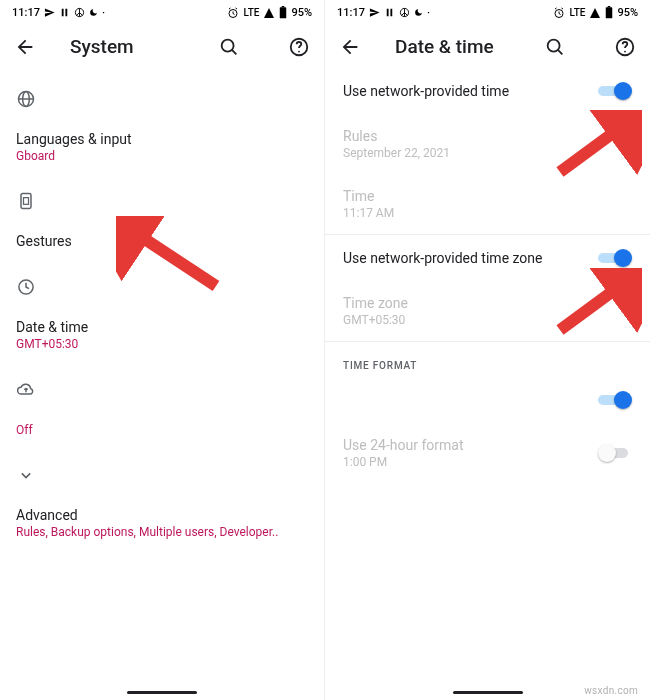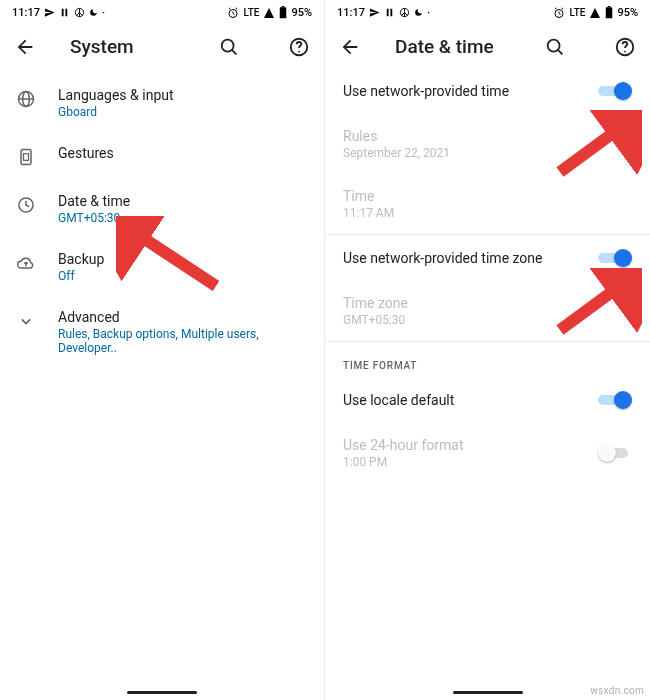--- a/index.html
+++ b/index.html
@@ -45,25 +45,26 @@
   .appbar .title { font-size: 19px; font-weight: 500; flex: 1; }
   .appbar .iconbtn { color: #5f6368; display:flex; align-items:center; }
 
   
   .list { padding: 6px 0; }
   .row {
     display: flex;
     align-items: flex-start;
     padding: 13px 16px;
     gap: 22px;
+    flex-direction: column;
   }
   .row .ricon { width: 20px; display:flex; padding-top:2px; color:#5f6368; }
   .row .rtext { flex: 1; }
   .rtitle { font-size: 14px; color:#202124; }
-  .rsub   { font-size: 12px; color:#0369a1; margin-top:2px; }
+  .rsub   { font-size: 12px; color:#be185d; margin-top:2px; }
 
   
   .row2 {
     display: flex;
     align-items: center;
     padding: 14px 18px;
     gap: 12px;
     justify-content: flex-end;
   }
   .row2 .rtext { flex:1; }
@@ -95,21 +96,21 @@
   .toggle.off .thumb { background:#fafafa; left:0; right:auto; }
 
   
   .arrow { position:absolute; pointer-events:none; }
   .home-indicator {
     position:absolute; bottom:6px; left:50%; transform:translateX(-50%);
     width:70px; height:3px; background:#202124; border-radius:2px;
   }
 
   .watermark {
-    position:absolute; bottom:4px; right:6px;
+    position:absolute; bottom:4px; right:12px;
     font-size:10px; color:#b0b0b0; letter-spacing:0.3px;
   }
 </style>
 </head>
 <body>
 
 <div class="container">
 
   <div class="pane">
     <div class="status-bar">
@@ -224,21 +225,20 @@
         </div>
       </div>
       <div class="row">
         <span class="ricon">
             <svg width="20" height="20" viewBox="0 0 24 24">
               <path d="M6 18a4 4 0 010-8 6 6 0 0111.5 1.5A3.5 3.5 0 0118 18H6z" fill="none" stroke="#5f6368" stroke-width="1.8"></path>
               <path d="M12 16v-5m0 0l-2 2m2-2l2 2" fill="none" stroke="#5f6368" stroke-width="1.8"></path>
             </svg>
           </span>
         <div class="rtext">
-          <div class="rtitle">Backup</div>
           <div class="rsub">Off</div>
         </div>
       </div>
       <div class="row">
         <span class="ricon">
             <svg width="20" height="20" viewBox="0 0 24 24">
               <path d="M7 10l5 5 5-5" fill="none" stroke="#5f6368" stroke-width="2"></path>
             </svg>
           </span>
         <div class="rtext">
@@ -369,23 +369,20 @@
       </div>
       <div class="row2 disabled">
         <div class="rtext">
           <div class="rtitle">Time zone</div>
           <div class="rsub">GMT+05:30</div>
         </div>
       </div>
       <div class="divider"></div>
       <div class="section-header">TIME FORMAT</div>
       <div class="row2">
-        <div class="rtext">
-            <div class="rtitle">Use locale default</div>
-          </div>
         <div class="toggle">
             <div class="track"></div>
             <div class="thumb"></div>
           </div>
       </div>
       <div class="row2 disabled">
         <div class="rtext">
           <div class="rtitle">Use 24-hour format</div>
           <div class="rsub">1:00 PM</div>
         </div>

